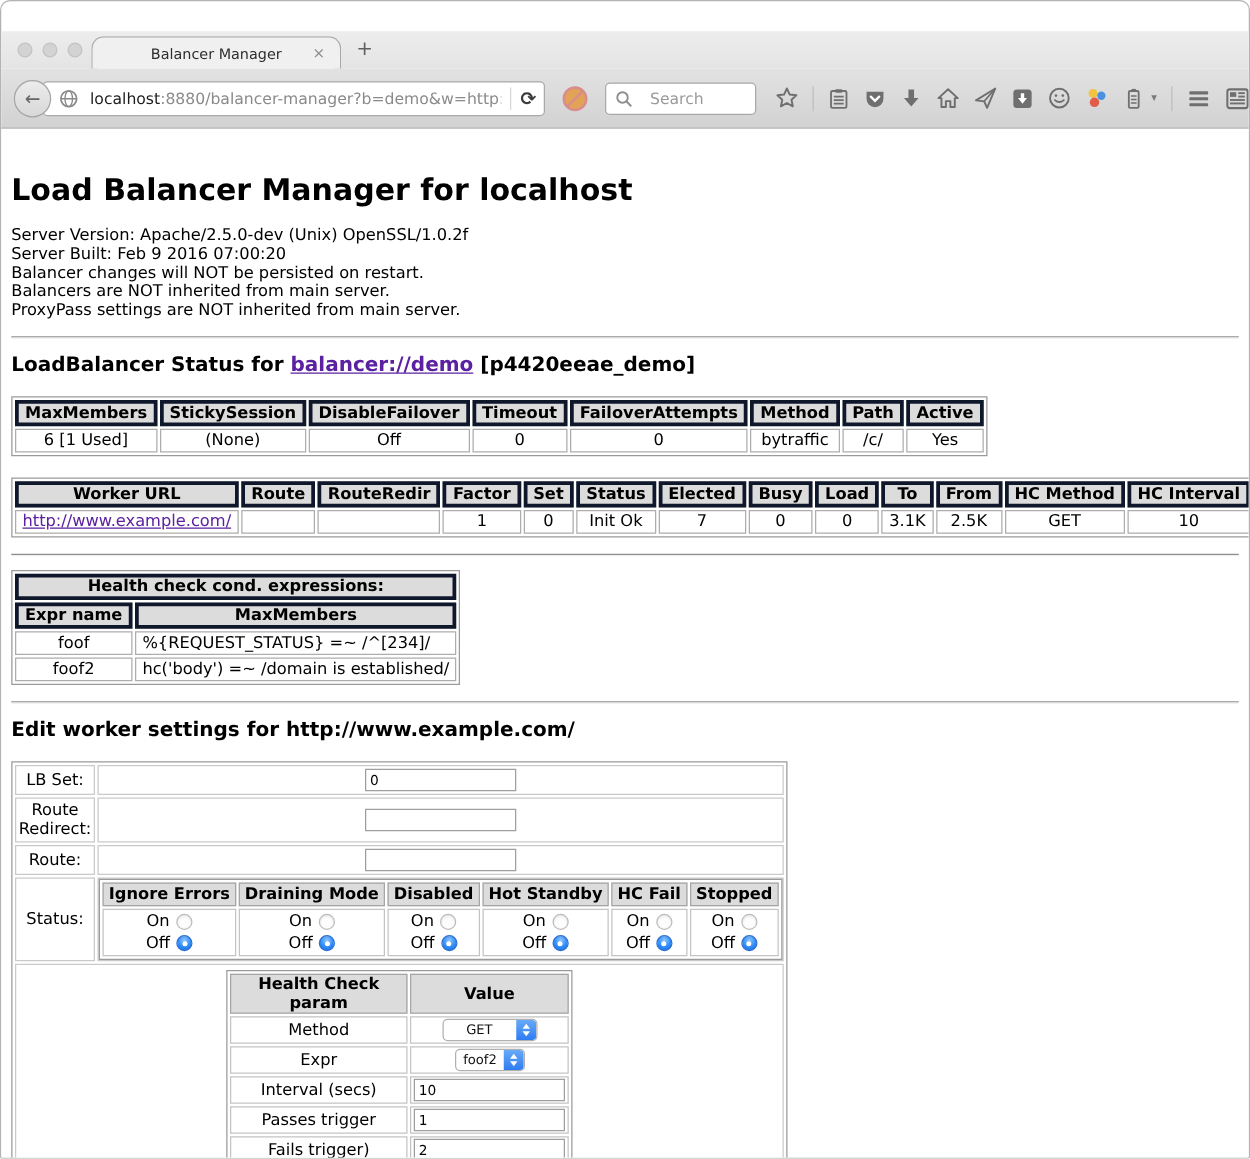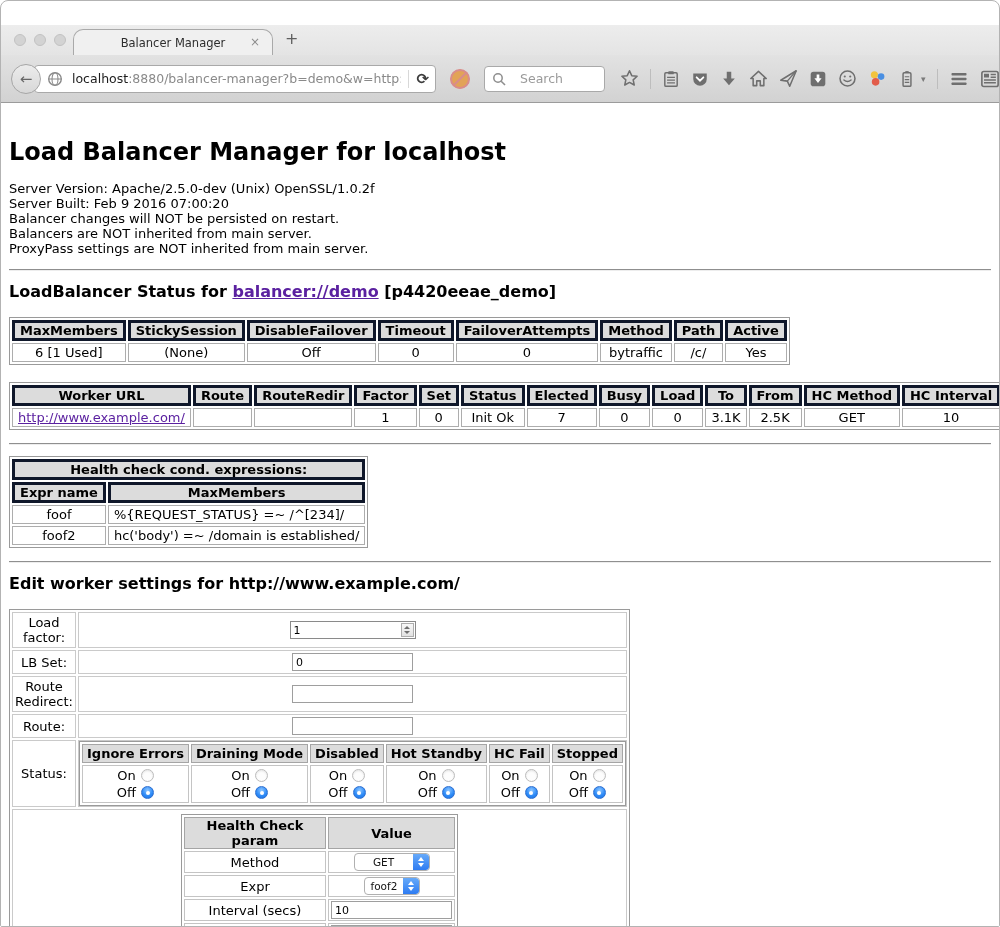--- a/index.html
+++ b/index.html
@@ -303,32 +303,20 @@
     </tbody>
       </table>
 
     <hr>
 
     <h3>Edit worker settings for http://www.example.com/</h3>
 
     <table class="formtbl">
       <tbody>
       <tr>
-        <td class="flabel">Load factor:</td>
-        <td>
-          <span class="numwrap">
-            <input value="1" style="">
-            <span class="numstep">
-                  <span class="tri-up"></span>
-                  <span class="tri-dn"></span>
-                </span>
-          </span>
-        </td>
-      </tr>
-      <tr>
         <td class="flabel">LB Set:</td>
         <td><input class="txtinput" value="0" style=""></td>
       </tr>
       <tr>
         <td class="flabel">Route Redirect:</td>
         <td><input class="txtinput" value="" style=""></td>
       </tr>
       <tr>
         <td class="flabel">Route:</td>
         <td><input class="txtinput" value="" style=""></td>

